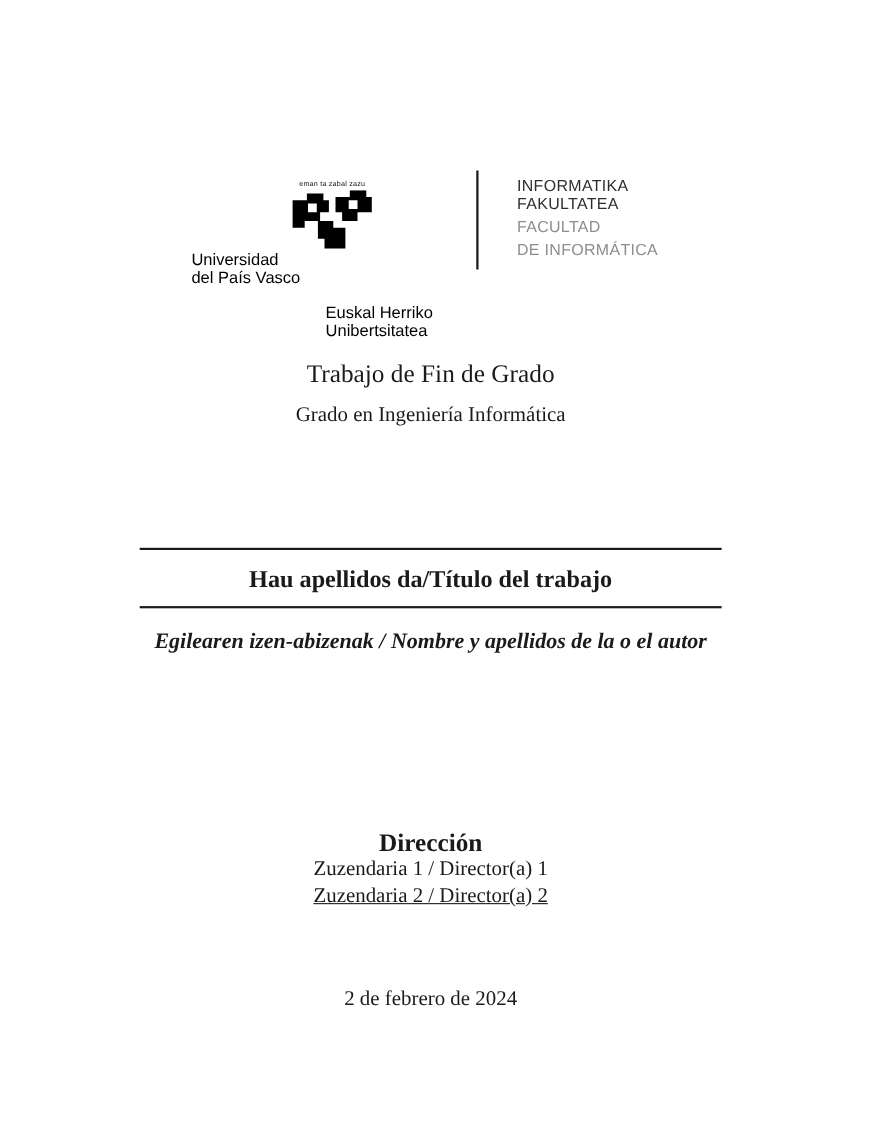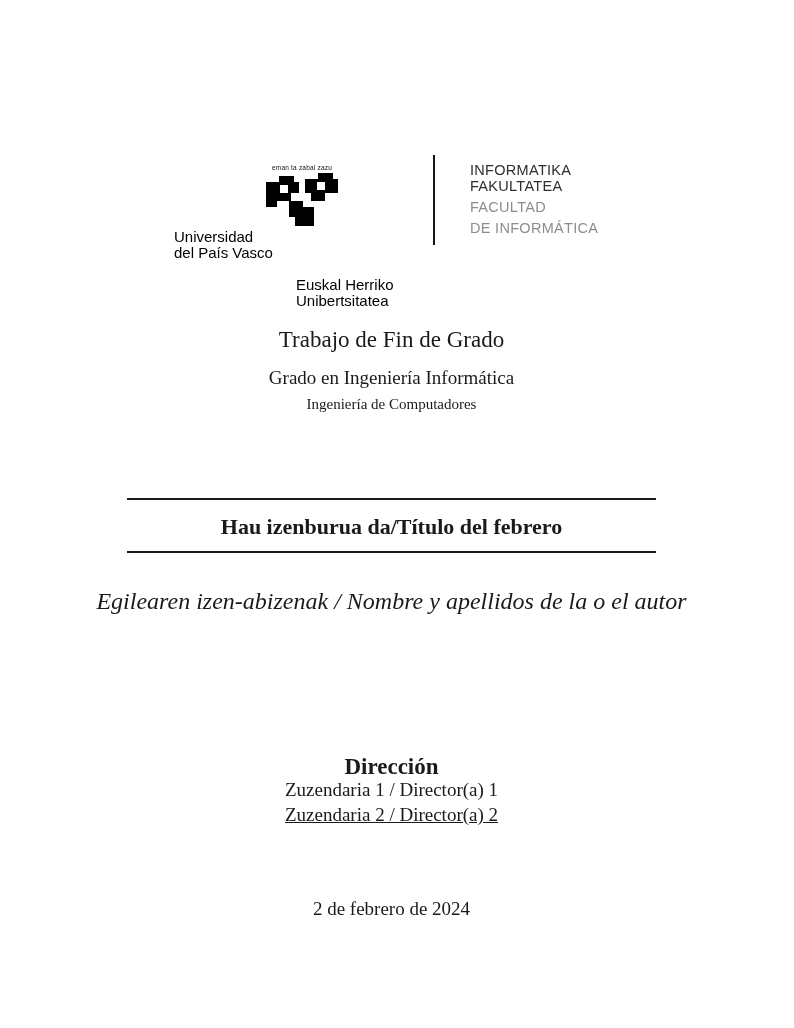--- a/index.html
+++ b/index.html
@@ -45,21 +45,21 @@
   .centered { left:0; width:783px; text-align:center; white-space:nowrap; }
   .doc-type   { top:327px; font-size:23px; }
   .degree     { top:367px; font-size:19px; }
   .specialty  { top:396px; font-size:15px; }
 
   .rule { left:127px; width:529px; height:2px; background:#1a1a1a; }
   .rule-top    { top:498px; }
   .rule-bottom { top:551px; }
   .work-title  { top:514px; font-size:22px; font-weight:bold; }
 
-  .author { top:588px; font-size:24px; font-style:italic; }
+  .author { top:572px; font-size:20px; font-style:italic;font-weight:bold; }
 
   .direction-heading { top:754px; font-size:23px; font-weight:bold;text-align:center; }
   .supervisor-1 { top:779px; font-size:19px; }
   .supervisor-2 { top:804px; font-size:19px;text-decoration:underline; }
 
   .date-line { top:898px; font-size:19px; }
 </style>
 </head>
 <body>
 
@@ -91,24 +91,23 @@
 
   <div class="abs faculty">
     <span class="eu">INFORMATIKA</span>
     <span class="eu">FAKULTATEA</span>
     <span class="es">FACULTAD</span>
     <span class="es">DE INFORMÁTICA</span>
   </div>
 
   <div class="abs centered doc-type">Trabajo de Fin de Grado</div>
   <div class="abs centered degree">Grado en Ingeniería Informática</div>
-  <div class="abs centered specialty">Ingeniería de Computadores</div>
 
   <div class="abs rule rule-top"></div>
-  <div class="abs centered work-title">Hau izenburua da/Título del febrero</div>
+  <div class="abs centered work-title">Hau apellidos da/Título del trabajo</div>
   <div class="abs rule rule-bottom"></div>
 
   <div class="abs centered author">Egilearen izen-abizenak / Nombre y apellidos de la o el autor</div>
 
   <div class="abs centered direction-heading">Dirección</div>
   <div class="abs centered supervisor-1">Zuzendaria 1 / Director(a) 1</div>
   <div class="abs centered supervisor-2">Zuzendaria 2 / Director(a) 2</div>
 
   <div class="abs centered date-line">2 de febrero de 2024</div>
 

